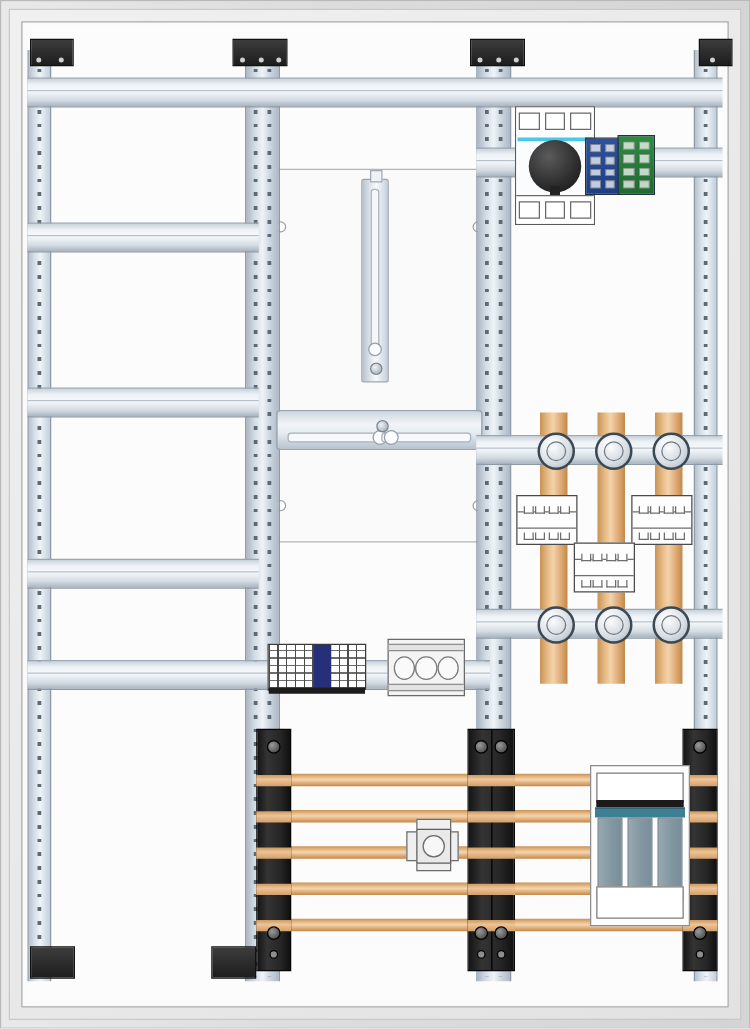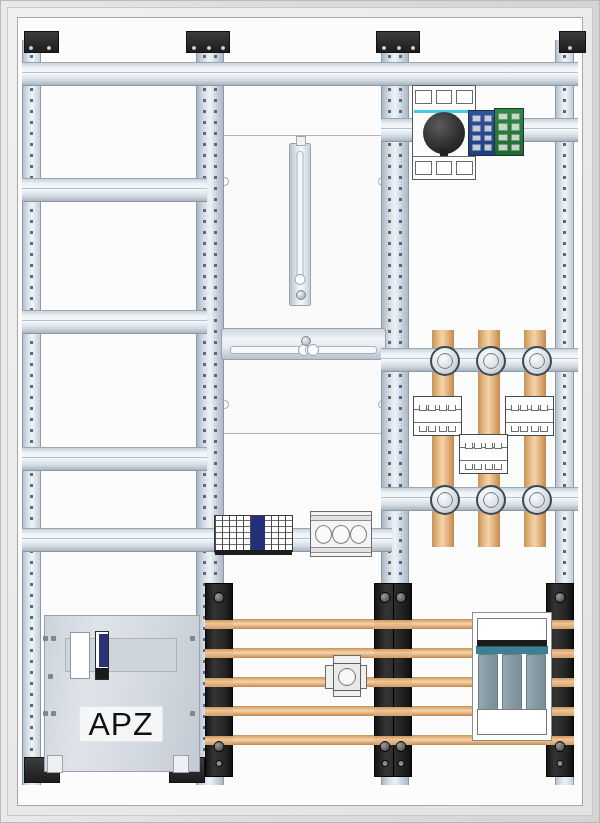--- a/index.html
+++ b/index.html
@@ -417,32 +417,14 @@
     <div class="teal" style="top:33px;"></div>
     <div class="handles" style="top:41px;height:56px;">
       <span></span>
       <span></span>
       <span></span>
     </div>
     <div class="blk" style="top:99px;height:9px;"></div>
     <div class="bot-win"></div>
   </div>
 
-  <div class="apz-panel" style="left:44px;top:615px;width:154px;height:155px;">
-    <div class="apz-win" style="left:20px;top:22px;width:110px;height:32px;"></div>
-    <div class="apz-white" style="left:25px;top:16px;width:18px;height:45px;"></div>
-    <div class="apz-strip" style="left:50px;top:15px;width:12px;height:47px;">
-      <div class="navy"></div>
-        <div class="dark"></div>
-    </div>
-    <div class="apz-label" style="left:34px;top:90px;width:82px;height:34px;">APZ</div>
-    <div class="apz-dot" style="left:-2px;top:20px;"></div>
-    <div class="apz-dot" style="left:6px;top:20px;"></div>
-    <div class="apz-dot" style="left:-2px;top:95px;"></div>
-    <div class="apz-dot" style="left:6px;top:95px;"></div>
-    <div class="apz-dot" style="left:3px;top:58px;"></div>
-    <div class="apz-dot" style="right:4px;top:20px;"></div>
-    <div class="apz-dot" style="right:4px;top:95px;"></div>
-    <div class="apz-foot" style="left:2px;bottom:-2px;width:14px;height:16px;"></div>
-    <div class="apz-foot" style="right:10px;bottom:-2px;width:14px;height:16px;"></div>
-  </div>
 
 </div>
 
 </body></html>

